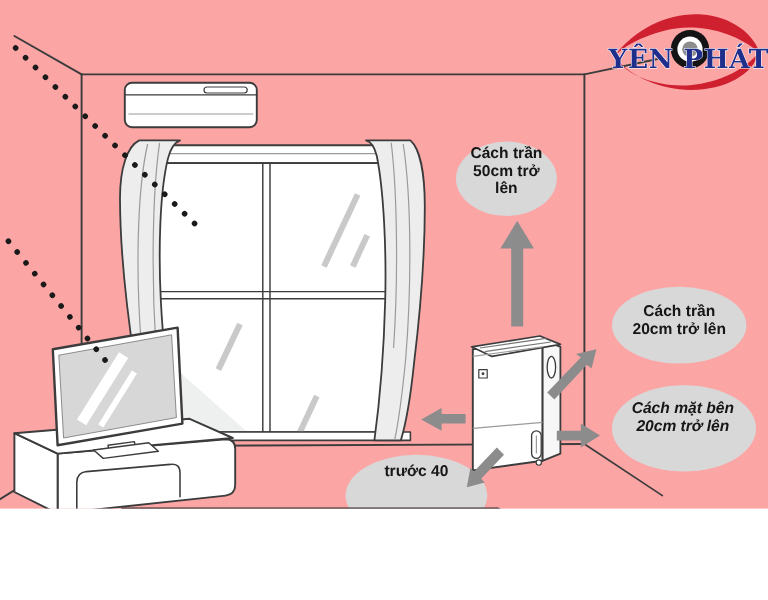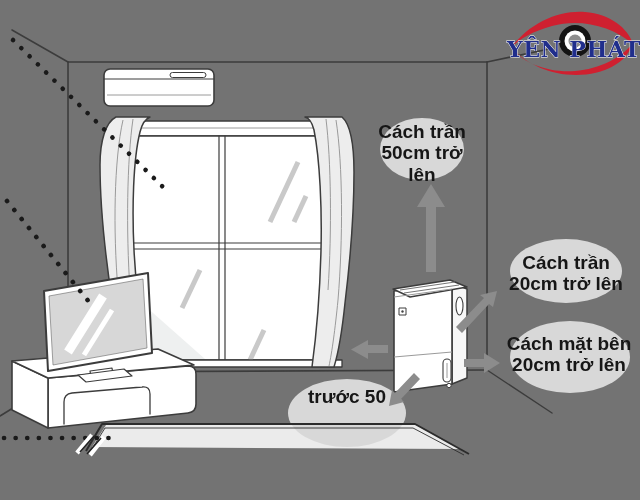--- a/index.html
+++ b/index.html
@@ -1,34 +1,34 @@
 <!DOCTYPE html>
 <html style="--bubble: #d8d8d8; --arrow: #8c8c8c; --line: #3c3c3c; --swoosh: #cf2030; --brand_text: #202e8c; --ring: #141414; --pupil: #8d8d8d;"><head>
 <meta charset="utf-8">
 <style>
   html,body{margin:0;padding:0;background:#fff;}
   .canvas{
-    position:relative;width:640px;height:500px;background:#737373;overflow:hidden;
+    position:relative;width:640px;height:424px;background:#fca5a5;overflow:hidden;
     font-family:"Liberation Sans",sans-serif;
   }
   .scene-svg{position:absolute;left:0;top:0;}
   .line{stroke:var(--line,#3c3c3c);stroke-width:1.6;fill:none;stroke-linecap:round;stroke-linejoin:round;}
   .thin{stroke:#9a9a9a;stroke-width:1;fill:none;}
   .whitefill{fill:#ffffff;stroke:var(--line,#3c3c3c);stroke-width:1.6;stroke-linejoin:round;}
   .softfill{fill:#ededed;stroke:var(--line,#3c3c3c);stroke-width:1.5;stroke-linejoin:round;}
   .shine{stroke:#c9c9c9;stroke-width:5;fill:none;stroke-linecap:butt;}
   .dotted{stroke:#1a1a1a;stroke-width:4.6;fill:none;stroke-linecap:round;stroke-dasharray:0.1 11.5;}
   .arrow{fill:var(--arrow,#8c8c8c);stroke:none;}
   .bubble-ellipse{fill:var(--bubble,#d8d8d8);stroke:none;}
   .rugline{stroke:#2c2c2c;fill:none;stroke-linejoin:round;}
   .swoosh{fill:var(--swoosh,#cf2030);stroke:none;}
   .brand-text{fill:var(--brand_text,#202e8c);stroke:#ffffff;stroke-width:0.8;paint-order:stroke;
     font-family:"DejaVu Serif",serif;font-weight:bold;font-size:22px;letter-spacing:0.5px;}
   .bubble-text{
-    position:absolute;text-align:center;font-weight:bold;font-size:19px;line-height:1.12;
+    position:absolute;text-align:center;font-weight:bold;font-size:13px;line-height:1.12;
     color:#161616;letter-spacing:0;
   }
   .bubble-text span{display:block;}
 </style>
 </head>
 <body>
 
 <div class="canvas">
 
   <svg class="scene-svg" width="640" height="500" viewBox="0 0 640 500">
@@ -140,22 +140,22 @@
     <span>Cách trần</span>
     <span>50cm trở</span>
     <span>lên</span>
   </div>
 
   <div class="bubble-text" style="left:498px;top:252px;width:136px;">
     <span>Cách trần</span>
     <span>20cm trở lên</span>
   </div>
 
-  <div class="bubble-text" style="left:498px;top:333px;width:142px;">
+  <div class="bubble-text" style="left:498px;top:333px;width:142px;font-style:italic;">
     <span>Cách mặt bên</span>
     <span>20cm trở lên</span>
   </div>
 
   <div class="bubble-text" style="left:286px;top:386px;width:122px;">
-    <span>trước 50</span>
+    <span>trước 40</span>
   </div>
 
 </div>
 
 </body></html>

